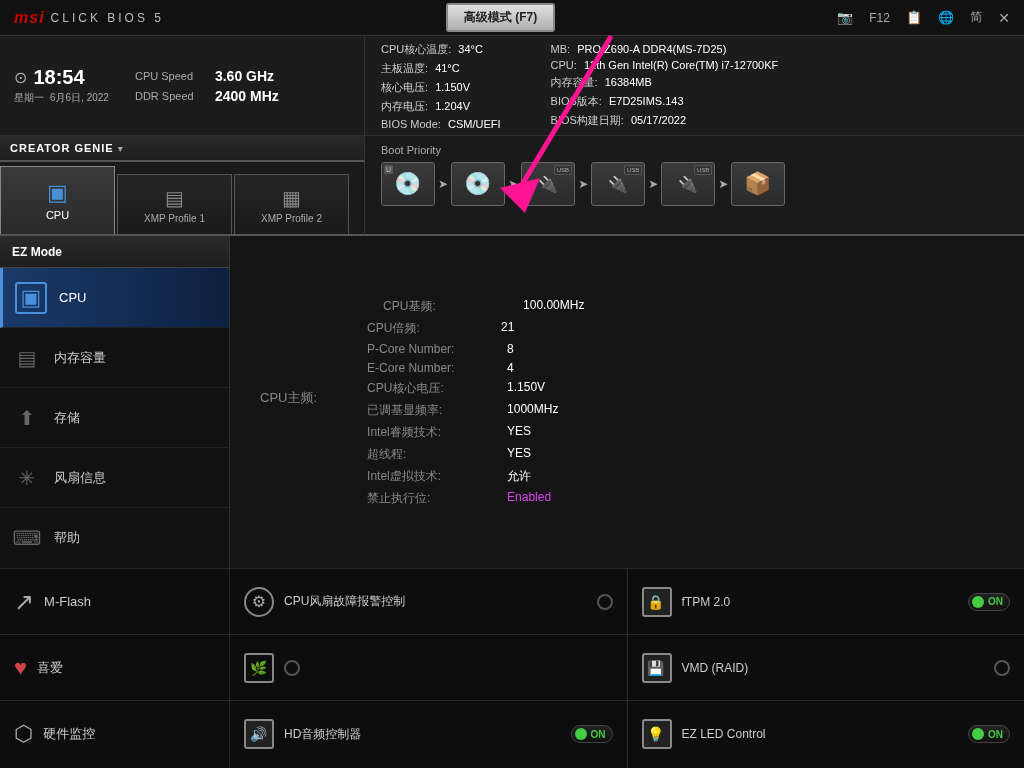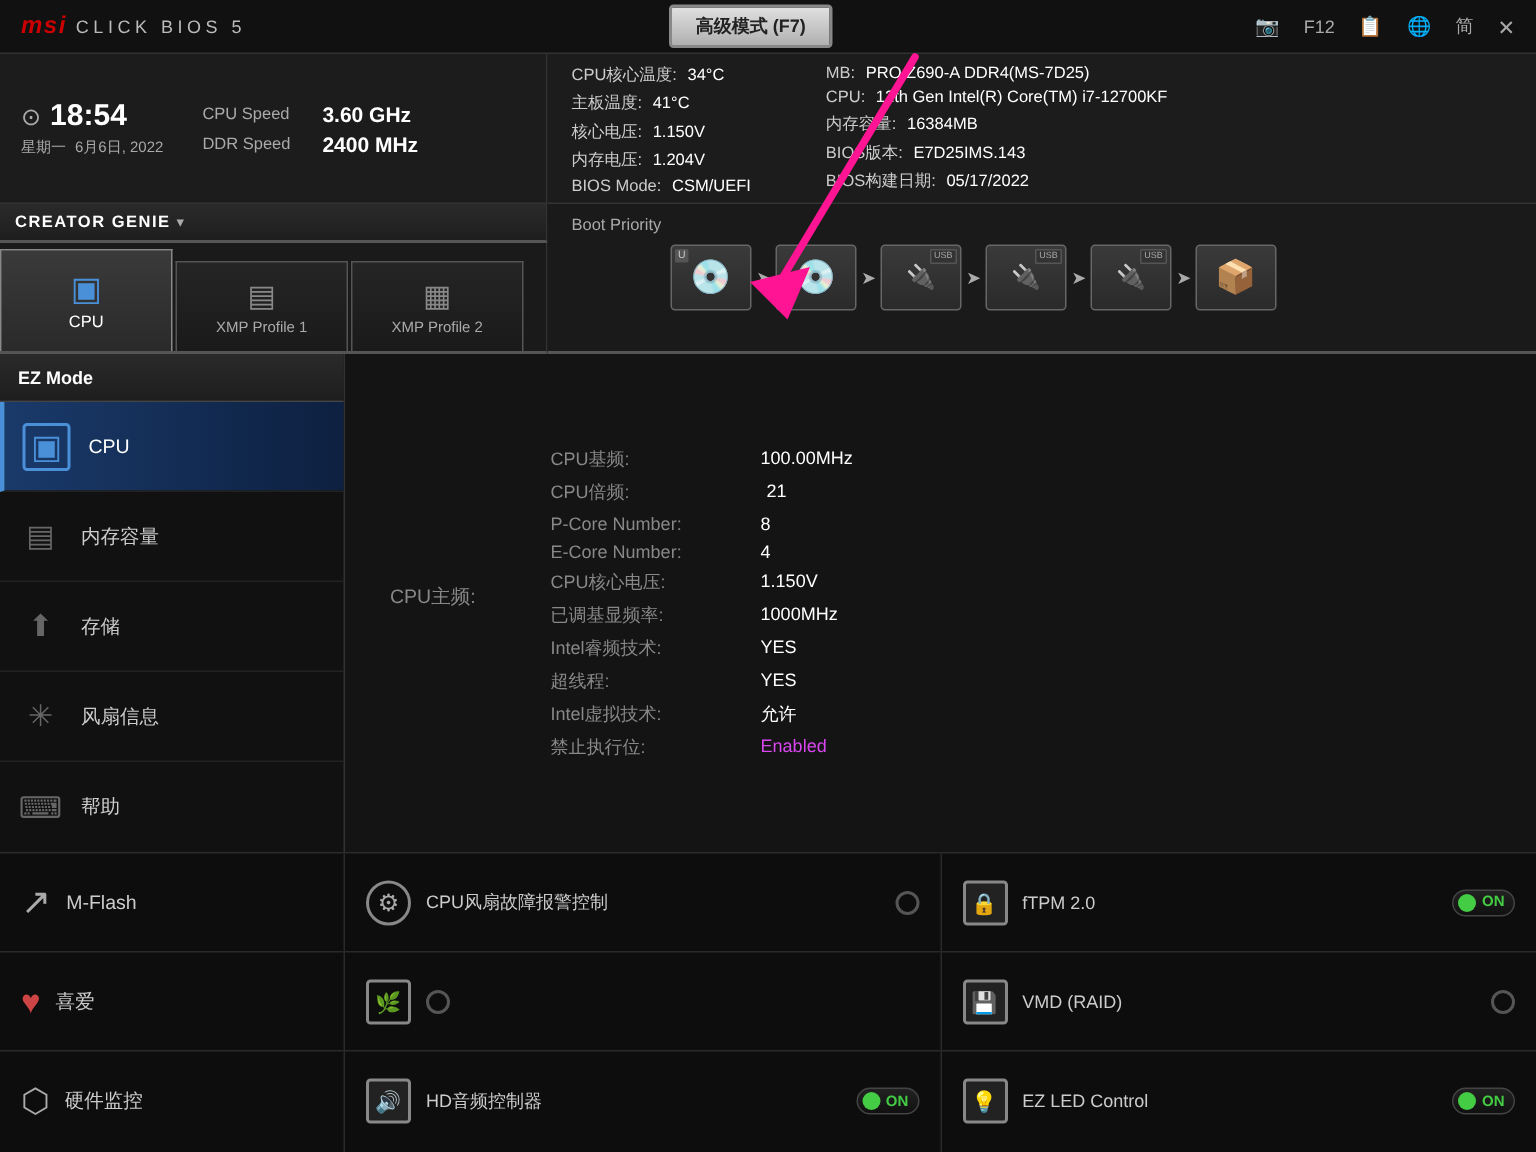--- a/index.html
+++ b/index.html
@@ -148,21 +148,21 @@
       <span style="font-size:20px; color:#888;">▤</span>
       <span style="font-size:10px; color:#aaa;">XMP Profile 1</span>
     </div>
 
     <div style="width:115px; height:60px; display:flex; flex-direction:column; align-items:center; justify-content:center; gap:3px; cursor:pointer; background:linear-gradient(180deg,#252525,#1a1a1a); border:1px solid #555; border-bottom:none;">
       <span style="font-size:20px; color:#888;">▦</span>
       <span style="font-size:10px; color:#aaa;text-align:right;">XMP Profile 2</span>
     </div>
   </div>
 
-  <div style="position:absolute; top:136px; left:365px; right:0; height:100px; background:#1a1a1a; border-bottom:2px solid #555; display:flex; flex-direction:row; padding:8px 16px; gap:6px;">
+  <div style="position:absolute; top:136px; left:365px; right:0; height:100px; background:#1a1a1a; border-bottom:2px solid #555; display:flex; flex-direction:column; padding:8px 16px; gap:6px;">
     <span style="color:#aaa; font-size:11px;">Boot Priority</span>
     <div style="display:flex; align-items:center; gap:3px;">
 
       <div style="width:54px; height:44px; background:linear-gradient(180deg,#3a3a3a,#2a2a2a); border:1px solid #666; border-radius:3px; display:flex; align-items:center; justify-content:center; font-size:22px; cursor:pointer; position:relative;">
         💿
         <span style="position:absolute; top:2px; left:2px; background:#555; color:#ccc; font-size:7px; padding:1px 2px; border-radius:1px;">U</span>
       </div>
       <span style="color:#aaa; font-size:12px;">➤</span>
       <div style="width:54px; height:44px; background:linear-gradient(180deg,#3a3a3a,#2a2a2a); border:1px solid #666; border-radius:3px; display:flex; align-items:center; justify-content:center; font-size:22px; cursor:pointer;">
         💿
@@ -224,24 +224,24 @@
   <div style="position:absolute; top:236px; left:230px; right:0; height:332px; background:#141414; display:flex;">
 
     <div style="display:flex; flex-direction:column; justify-content:center; padding:20px 30px;">
       <span style="color:#888; font-size:13px; margin-bottom:8px;">CPU主频:</span>
     </div>
 
     <div style="display:flex; flex-direction:column; justify-content:center; gap:5px; padding:16px 20px;">
       <div style="display:flex; gap:50px; font-size:12px;">
         <div>
           <div style="display:flex; gap:10px; margin-bottom:5px;">
-            <span style="color:#888; min-width:130px;">CPU基频:</span>
+            <span style="color:#888; min-width:130px;margin-left:16px;">CPU基频:</span>
             <span style="color:#fff;">100.00MHz</span>
           </div>
-          <div style="display:flex; gap:14px; margin-bottom:5px;">
+          <div style="display:flex; gap:4px; margin-bottom:5px;">
             <span style="color:#888; min-width:130px;">CPU倍频:</span>
             <span style="color:#fff;">21</span>
           </div>
           <div style="display:flex; gap:10px; margin-bottom:5px;">
             <span style="color:#888; min-width:130px;">P-Core Number:</span>
             <span style="color:#fff;">8</span>
           </div>
           <div style="display:flex; gap:10px; margin-bottom:5px;">
             <span style="color:#888; min-width:130px;">E-Core Number:</span>
             <span style="color:#fff;">4</span>

